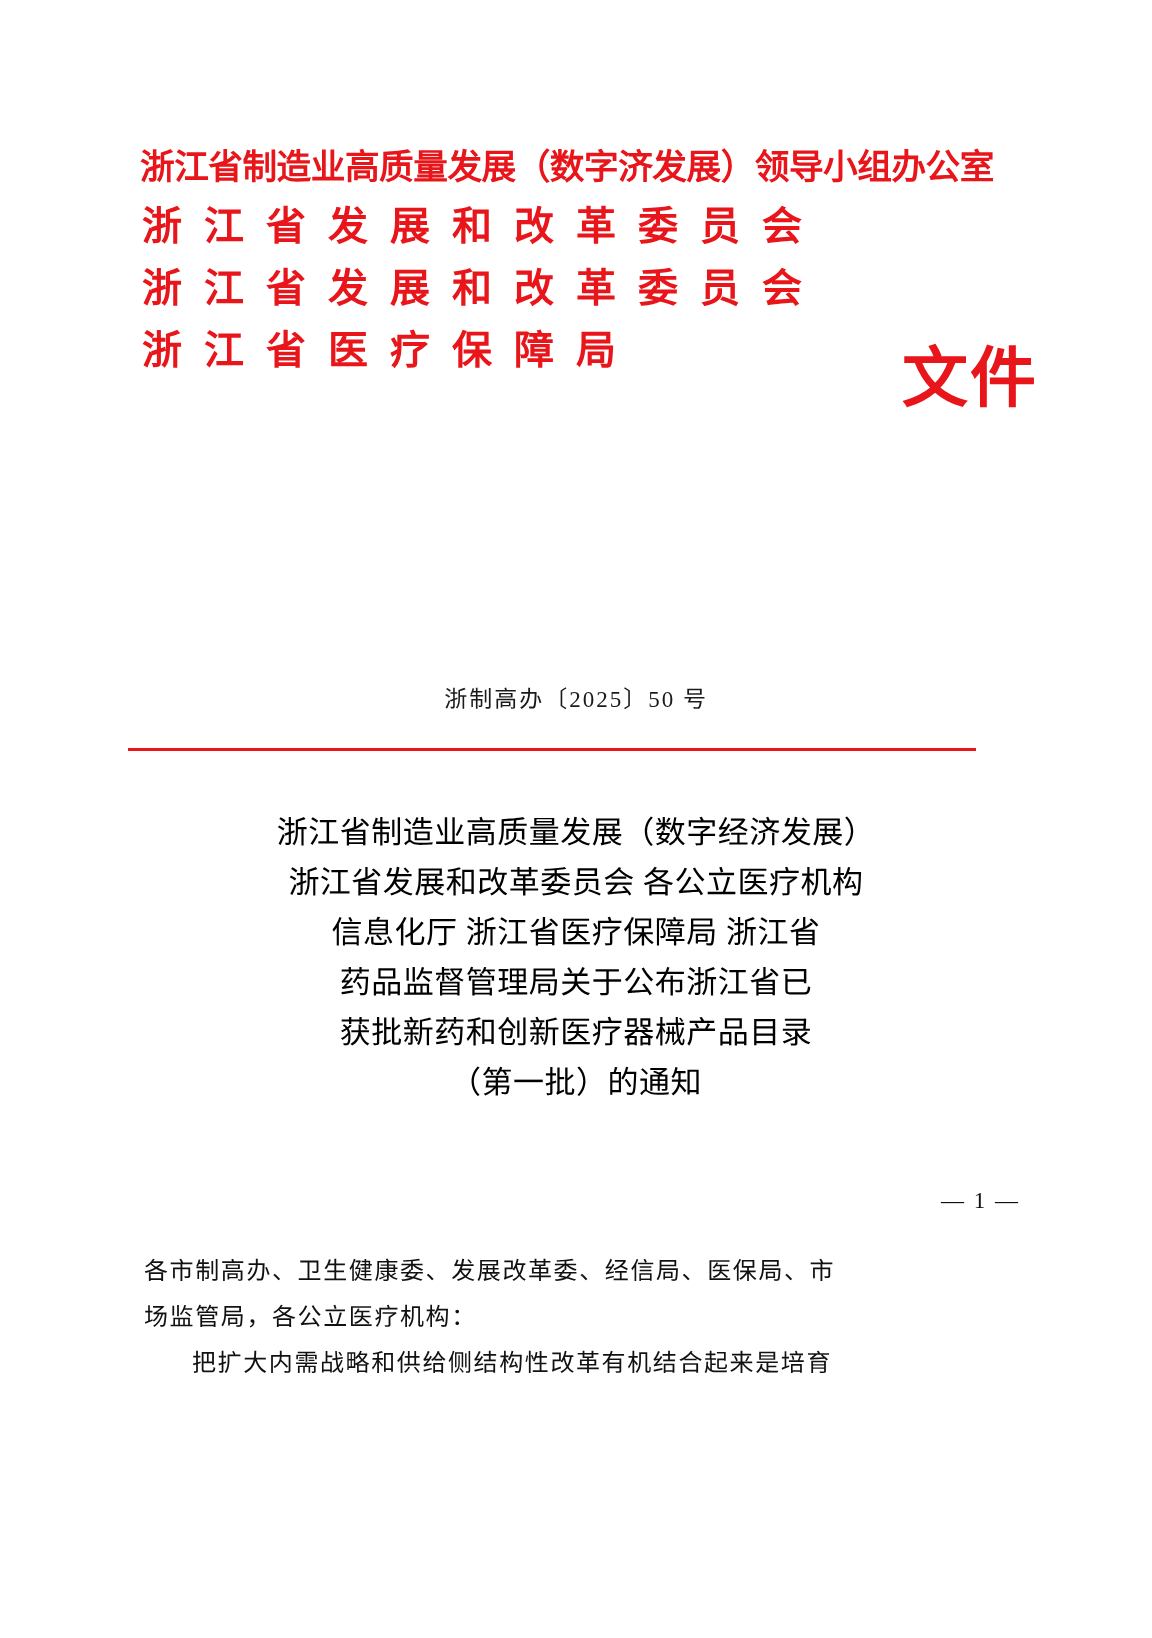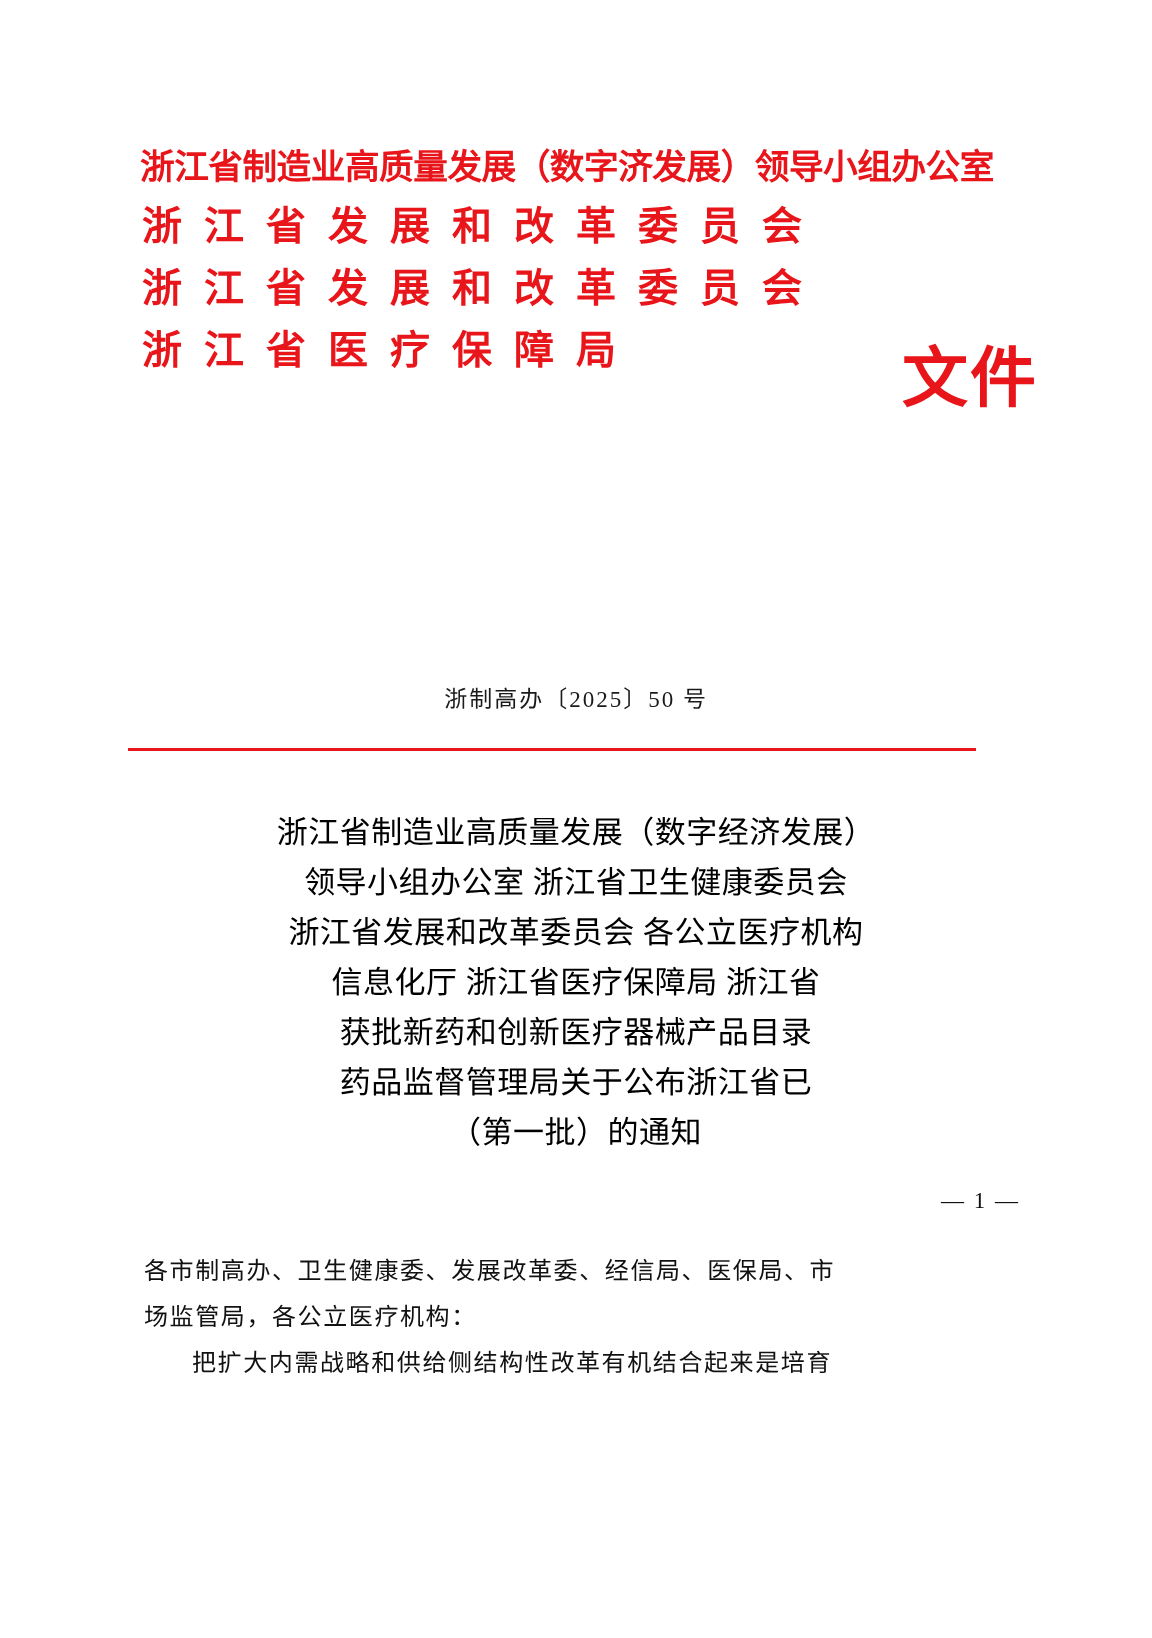--- a/index.html
+++ b/index.html
@@ -147,25 +147,24 @@
 
     <div class="mast-wenjian">文件</div>
   </div>
 
   <div class="doc-number">浙制高办〔2025〕50 号</div>
 
   <div class="red-rule"></div>
 
   <div class="doc-title">
     <div>浙江省制造业高质量发展（数字经济发展）</div>
-    <div>领导小组办公室 浙江省卫生健康委员会</div>
     <div>浙江省发展和改革委员会 各公立医疗机构</div>
     <div>信息化厅 浙江省医疗保障局 浙江省</div>
+    <div>药品监督管理局关于公布浙江省已</div>
     <div>获批新药和创新医疗器械产品目录</div>
-    <div>药品监督管理局关于公布浙江省已</div>
     <div>（第一批）的通知</div>
   </div>
 
   <div class="body-text">
     <p>各市制高办、卫生健康委、发展改革委、经信局、医保局、市</p>
     <p>场监管局，各公立医疗机构：</p>
     <p class="indent">把扩大内需战略和供给侧结构性改革有机结合起来是培育</p>
   </div>
 
   <div class="page-number">— 1 —</div>

